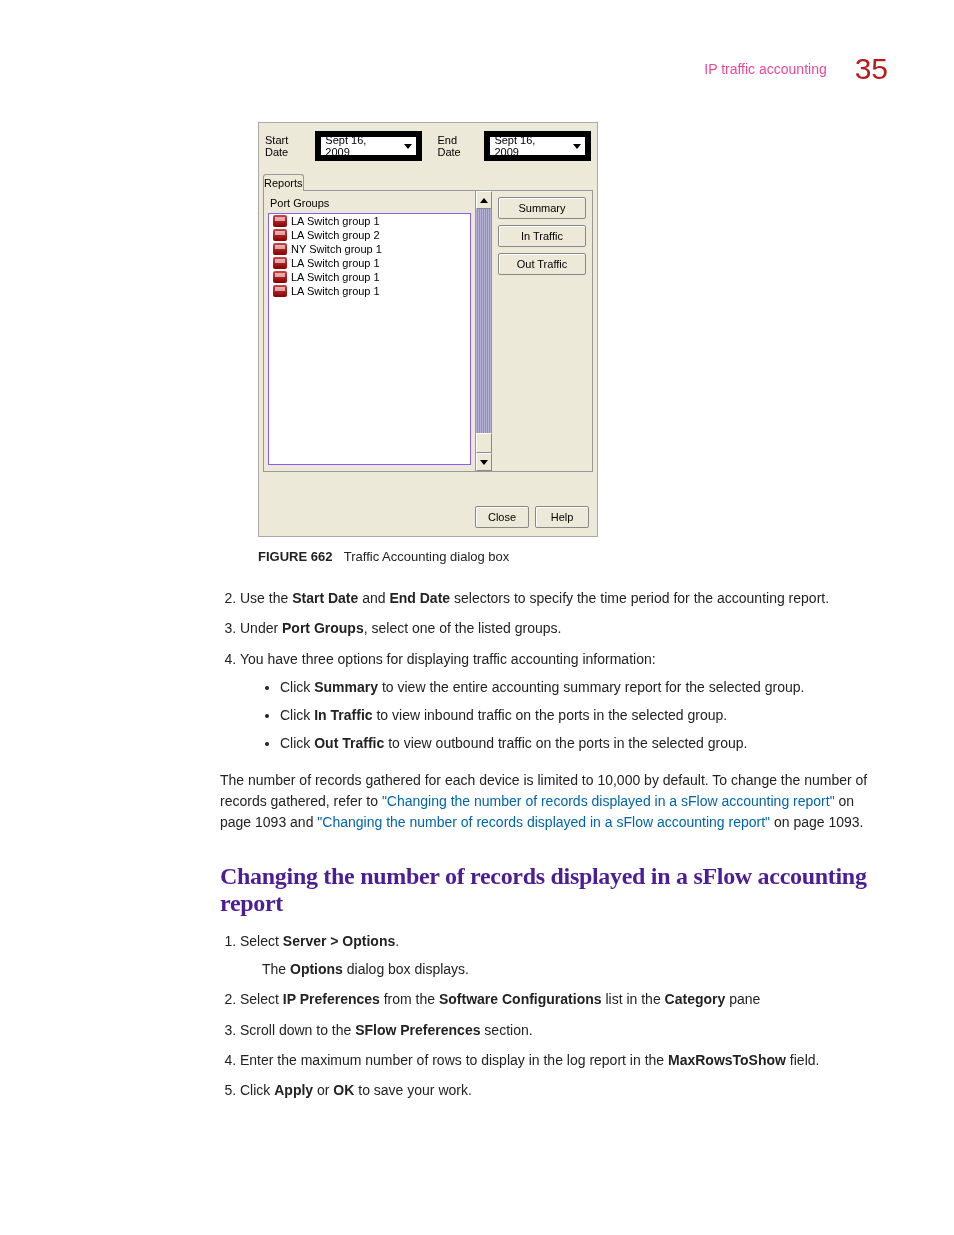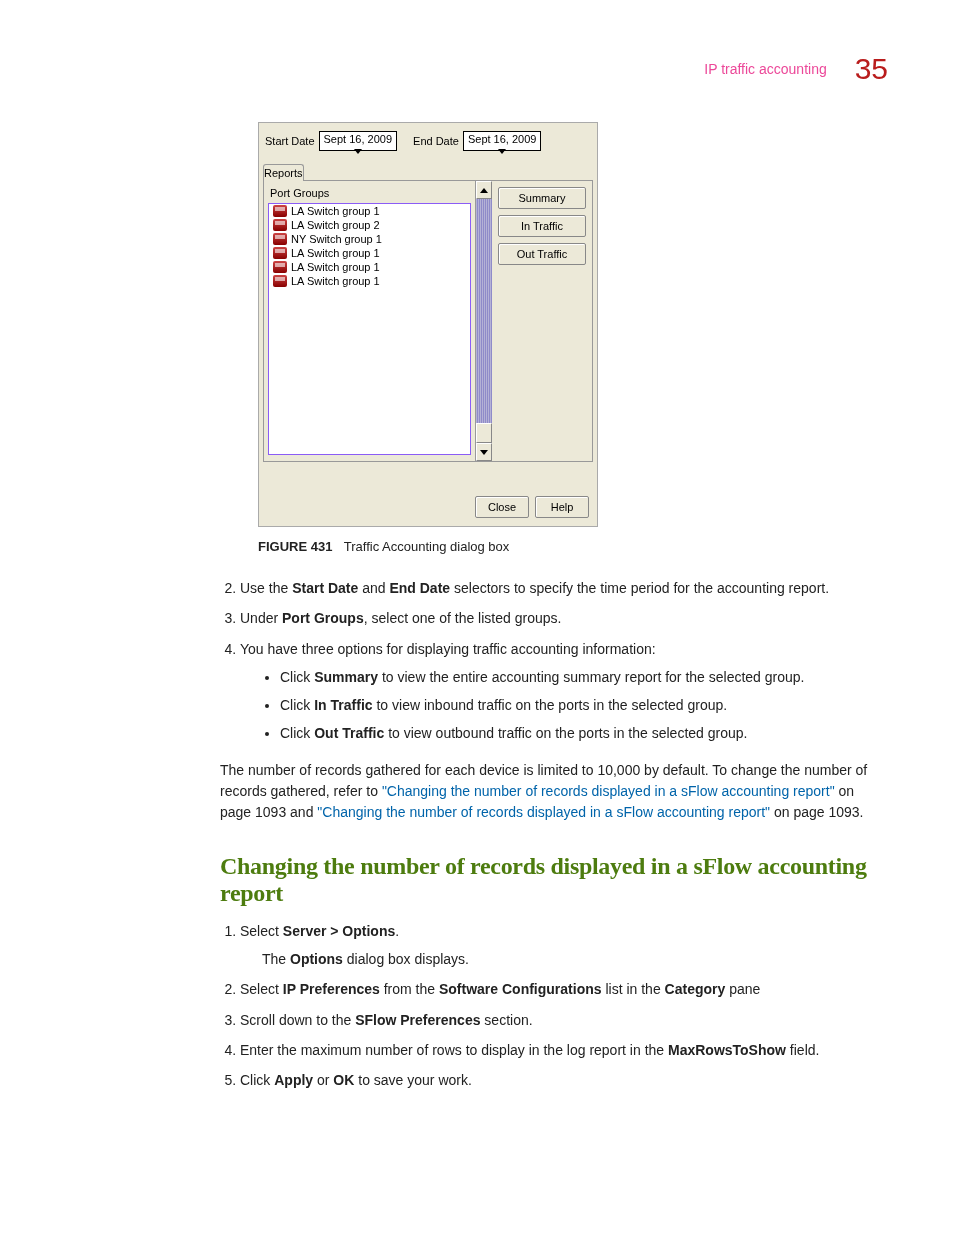--- a/index.html
+++ b/index.html
@@ -42,29 +42,28 @@
     border: 1px solid #aaa;
     padding: 4px 4px 8px 4px;
     font-family: Tahoma, Arial, sans-serif;
     font-size: 11px;
     color: #000;
     margin-left: 38px;
   }
   .date-row { display:flex; gap:4px; align-items:center; padding:4px 2px; }
   .date-row .label { font-size:11px; }
   .date-select {
-    border:1px solid #000000;
+    border:6px solid #000000;
     background:#fff;
     padding:1px 4px;
     font-size:11px;
     display:flex;
     align-items:center;
-    gap:4px;
+    gap:16px;
     height:16px;
-    flex-direction:column;
   }
   .caret-down {
     width:0;height:0;border-left:4px solid transparent;border-right:4px solid transparent;border-top:5px solid #000;
   }
   .tab-strip {
     margin-top:8px;
     border-bottom:1px solid #999;
   }
   .tab {
     display:inline-block;
@@ -196,21 +195,21 @@
   ul.bullets li{ margin-bottom:8px; line-height:1.45;}
   .bold{font-weight:bold;}
   .para{line-height:1.5;margin:0 0 24px 0;}
   a.link{color:#0064aa;text-decoration:none;}
   h2.section{
     font-family:"Times New Roman", Times, serif;
     font-weight:600;
     font-size:24px;
     margin:30px 0 14px 0;
     letter-spacing:-0.3px;
-    color:#4d7c0f;
+    color:#4c1d95;
   }
   .indent-para{
     margin:8px 0 10px 22px;
     line-height:1.45;
   }
 </style>
 </head>
 <body>
 
 <div class="page">
@@ -283,21 +282,21 @@
           <div class="win-btn">Out Traffic</div>
         </div>
       </div>
       <div class="bottom-buttons">
         <div class="win-btn">Close</div>
         <div class="win-btn">Help</div>
       </div>
     </div>
 
     <div class="caption">
-      <span class="fig-label">FIGURE 431</span>
+      <span class="fig-label">FIGURE 662</span>
       <span>Traffic Accounting dialog box</span>
     </div>
 
     <ol class="steps" start="2">
       <li>
         <span>Use the </span><span class="bold">Start Date</span><span> and </span><span class="bold">End Date</span><span> selectors to specify the time period for the accounting report.</span>
       </li>
       <li>
         <span>Under </span><span class="bold">Port Groups</span><span>, select one of the listed groups.</span>
       </li>

